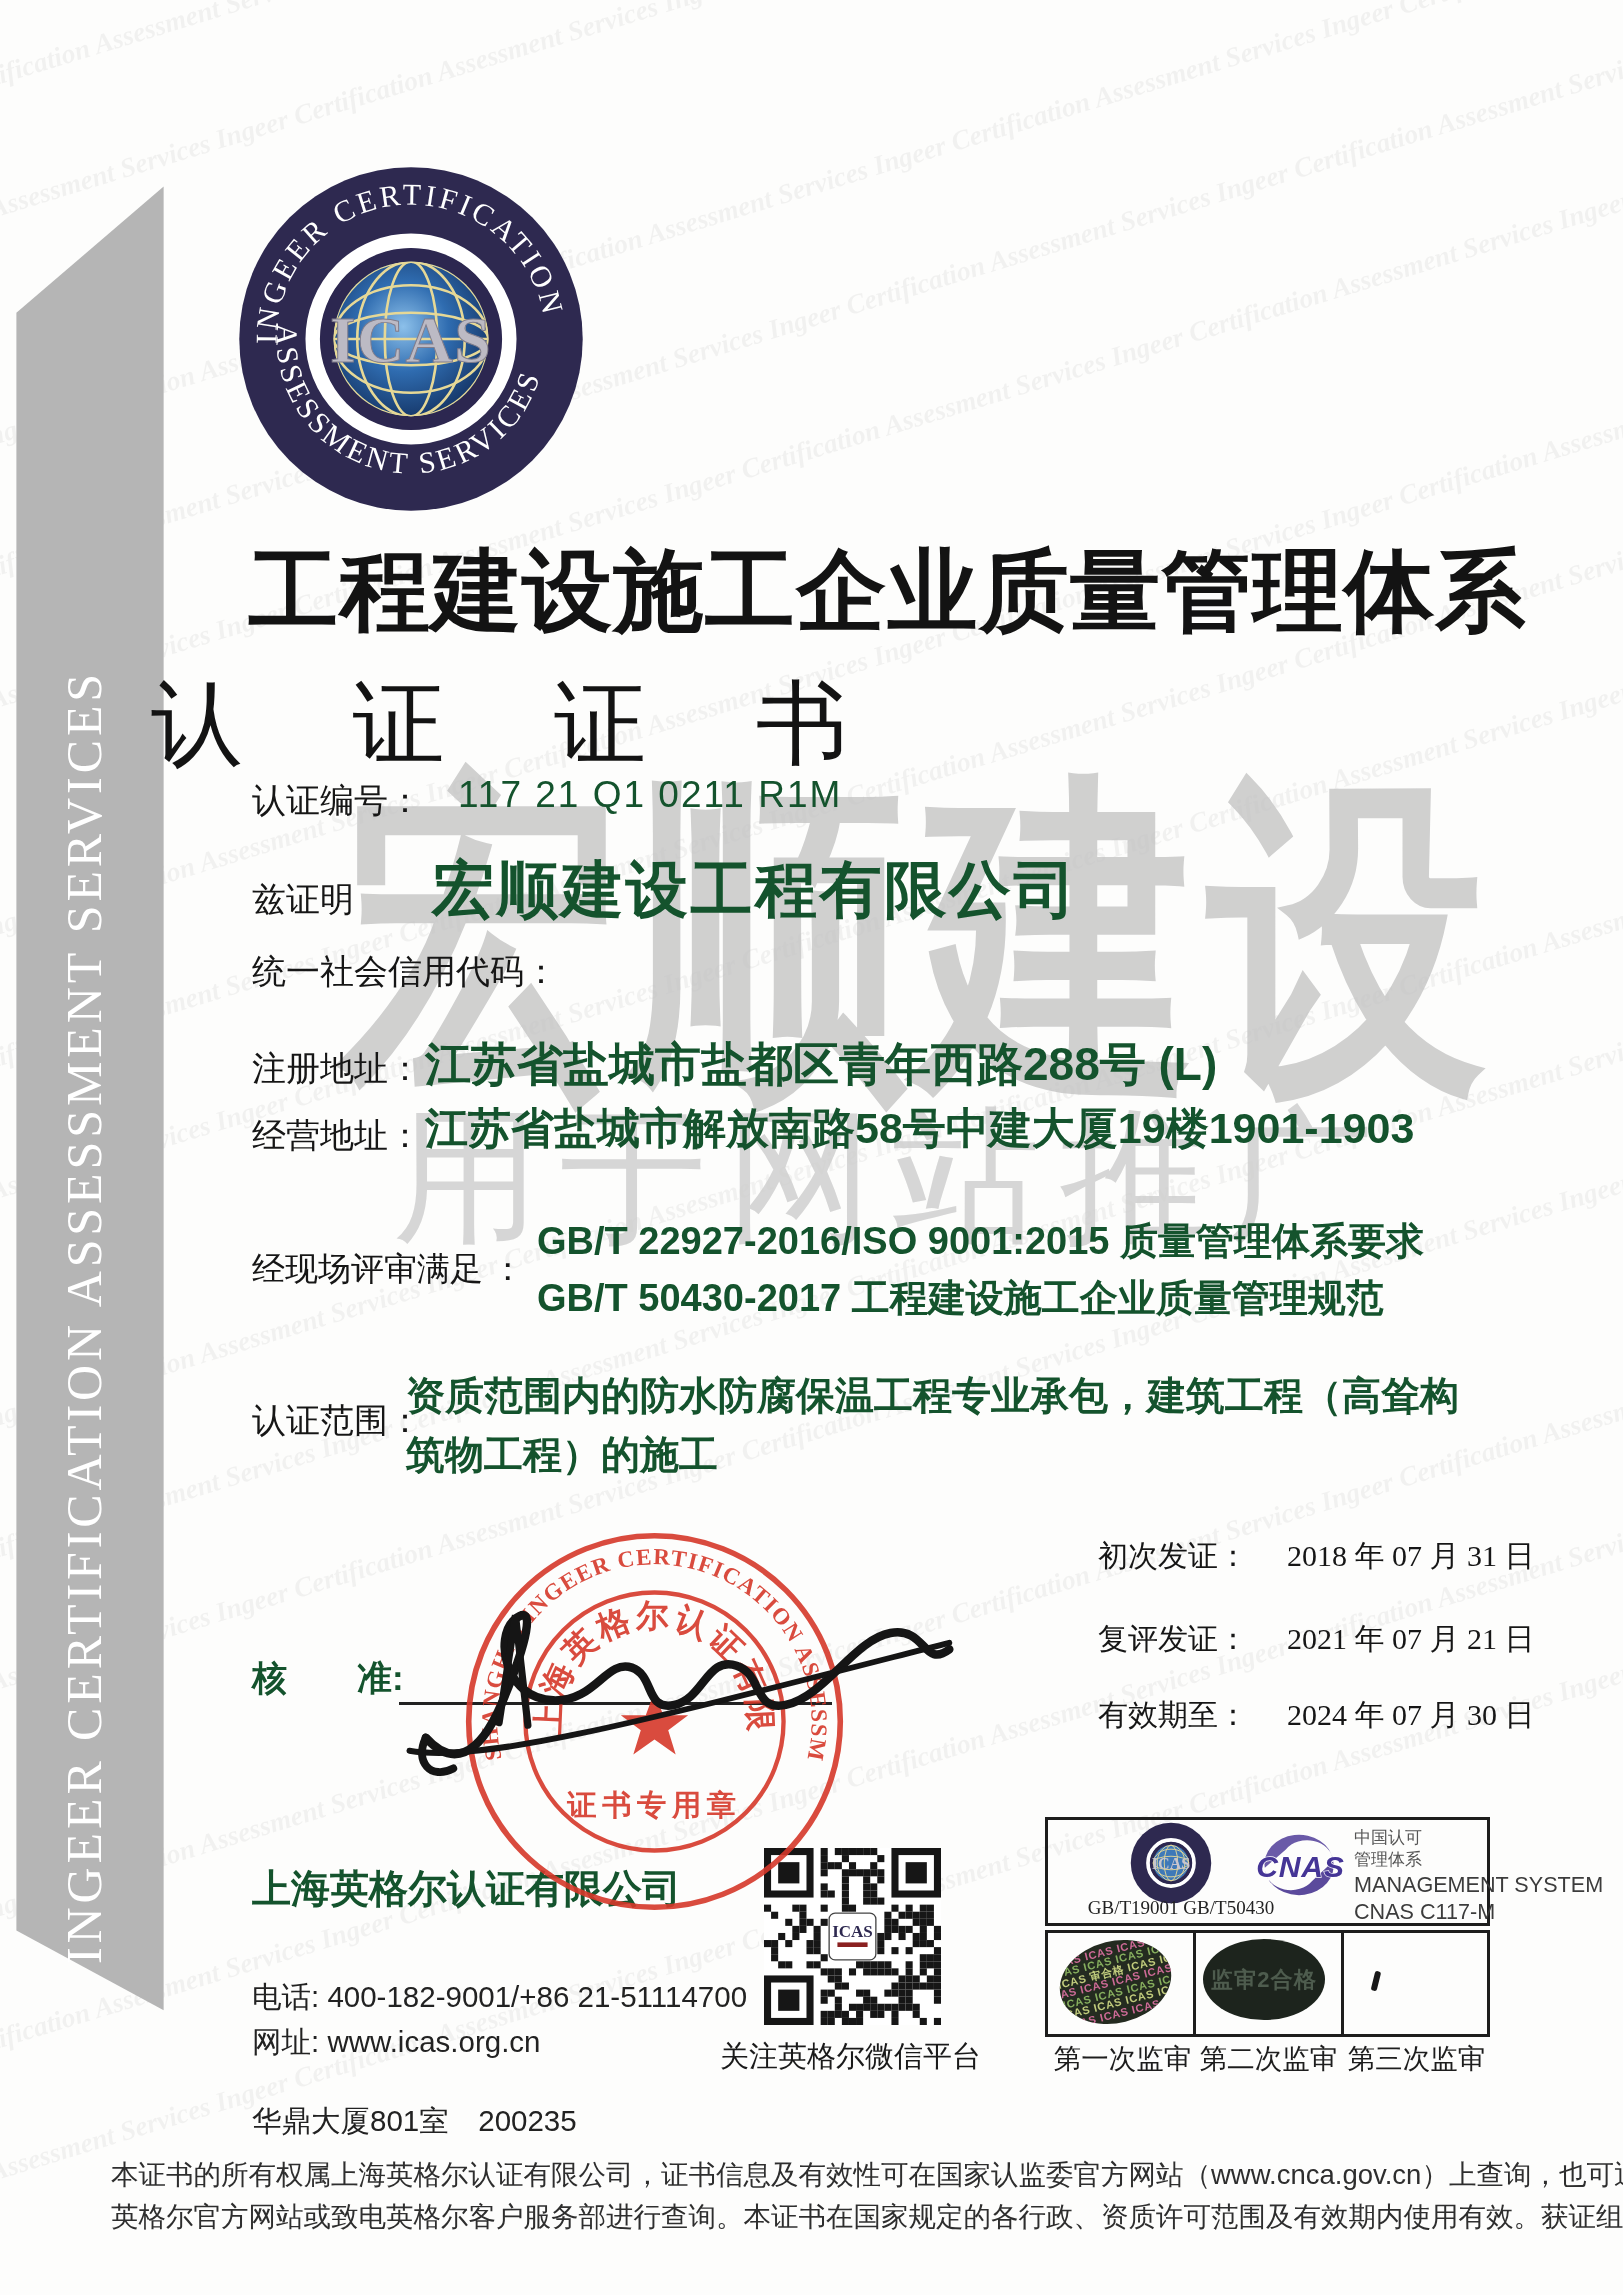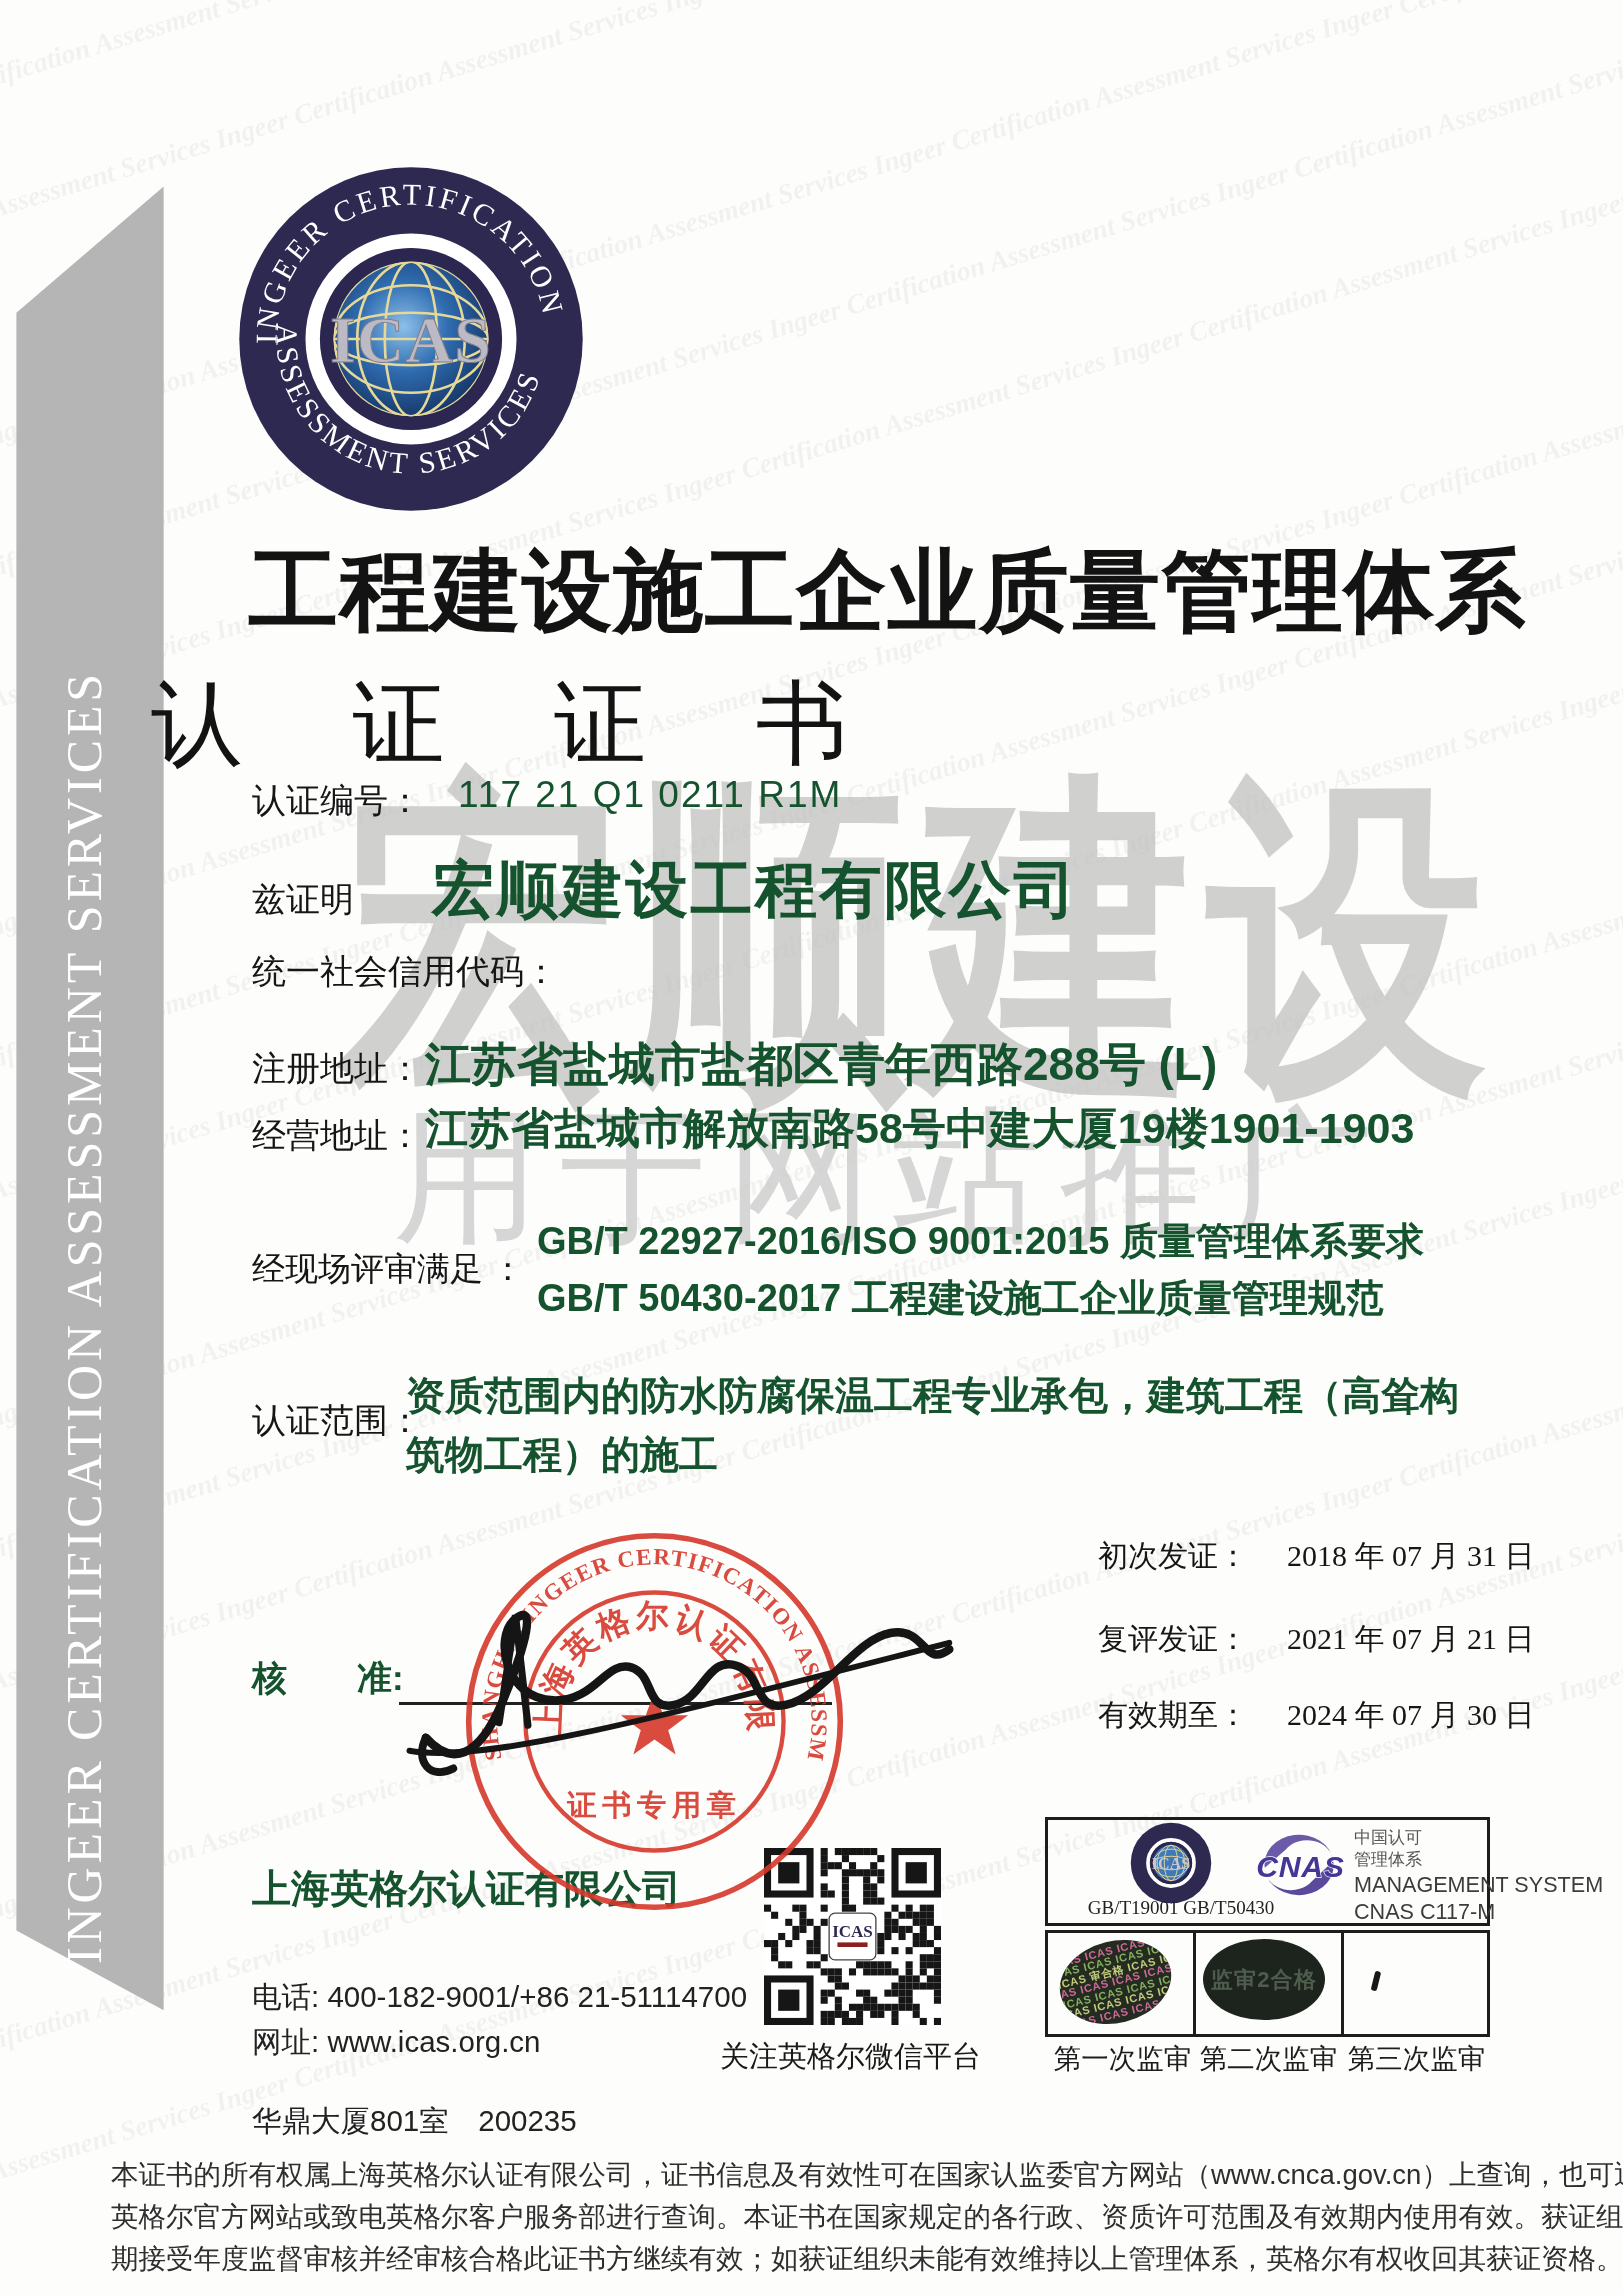--- a/index.html
+++ b/index.html
@@ -431,16 +431,15 @@
 
   <div class="abs" style="left:1373px;top:1971px;width:5.9px;height:19.6px;background:#181818;
        transform:rotate(14deg);z-index:4;border-radius:2.6px"></div>
 
   <div class="audit-label" style="left:1047px">第一次监审</div>
   <div class="audit-label" style="left:1193px">第二次监审</div>
   <div class="audit-label" style="left:1341px">第三次监审</div>
 
   <div class="abs para-line" style="top:2157px">本证书的所有权属上海英格尔认证有限公司，证书信息及有效性可在国家认监委官方网站（www.cnca.gov.cn）上查询，也可通过登录</div>
   <div class="abs para-line" style="top:2199px">英格尔官方网站或致电英格尔客户服务部进行查询。本证书在国家规定的各行政、资质许可范围及有效期内使用有效。获证组织必须定</div>
-  <div class="abs para-line" style="top:2241px">期接受年度监督审核并经审核合格此证书方继续有效；如获证组织未能有效维持以上管理体系，英格尔有权收回其获证资格。</div>
 
 </div>
 
 
 </body></html>

